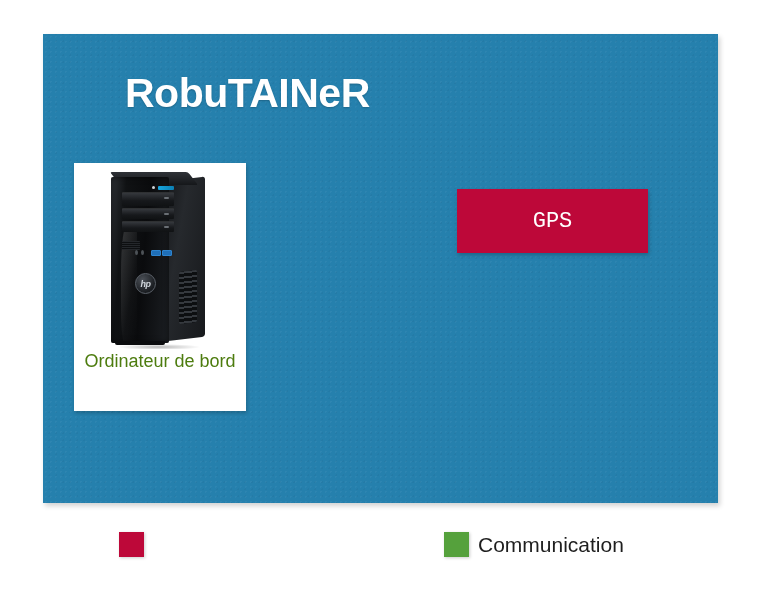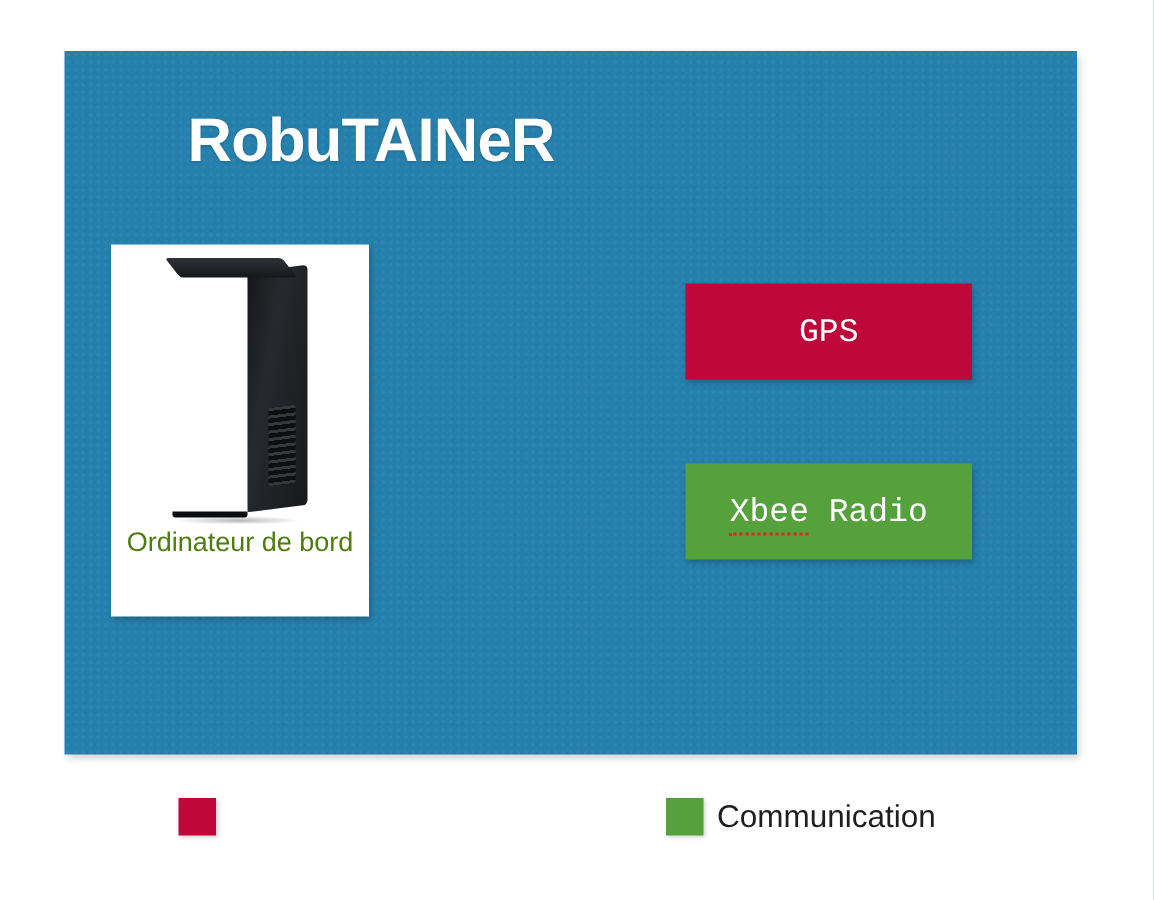--- a/index.html
+++ b/index.html
@@ -316,35 +316,55 @@
 
 <div id="slide-panel">
 
   <div id="slide-title">RobuTAINeR</div>
 
   <div id="computer-card">
     <div id="computer-image-wrap">
       <div class="tower">
         <div class="tower-side"></div>
         <div class="tower-top"></div>
+        <div class="tower-front">
+          <div class="tower-gloss"></div>
+          <div class="power-strip"></div>
+          <div class="power-dot"></div>
+          <div class="bay bay-1">
+              <div class="bay-btn"></div>
+            </div>
+          <div class="bay bay-2">
+              <div class="bay-btn"></div>
+            </div>
+          <div class="bay bay-3">
+              <div class="bay-btn"></div>
+            </div>
+          <div class="grille"></div>
+          <div class="port-row">
+            <div class="jack jack-1"></div>
+            <div class="jack jack-2"></div>
+            <div class="usb usb-1"></div>
+            <div class="usb usb-2"></div>
+          </div>
+          <div class="hp-logo">hp</div>
+          <div class="model-text"></div>
+        </div>
         <div class="vent-panel"></div>
         <div class="tower-foot"></div>
         <div class="tower-shadow"></div>
       </div>
     </div>
     <div id="computer-caption">Ordinateur de bord</div>
   </div>
 
   <div id="gps-box" class="node-box">
     <span>GPS</span>
   </div>
 
-  <div id="xbee-box" class="node-box">
-    <span><span class="misspelled">Xbee</span><span> Radio</span></span>
-  </div>
 
 </div>
 
 <div id="legend">
 
   <div class="legend-item" id="legend-item-positionnement">
     <div class="legend-swatch" style="background:#bd0839"></div>
   </div>
 
   <div class="legend-item" id="legend-item-communication">

